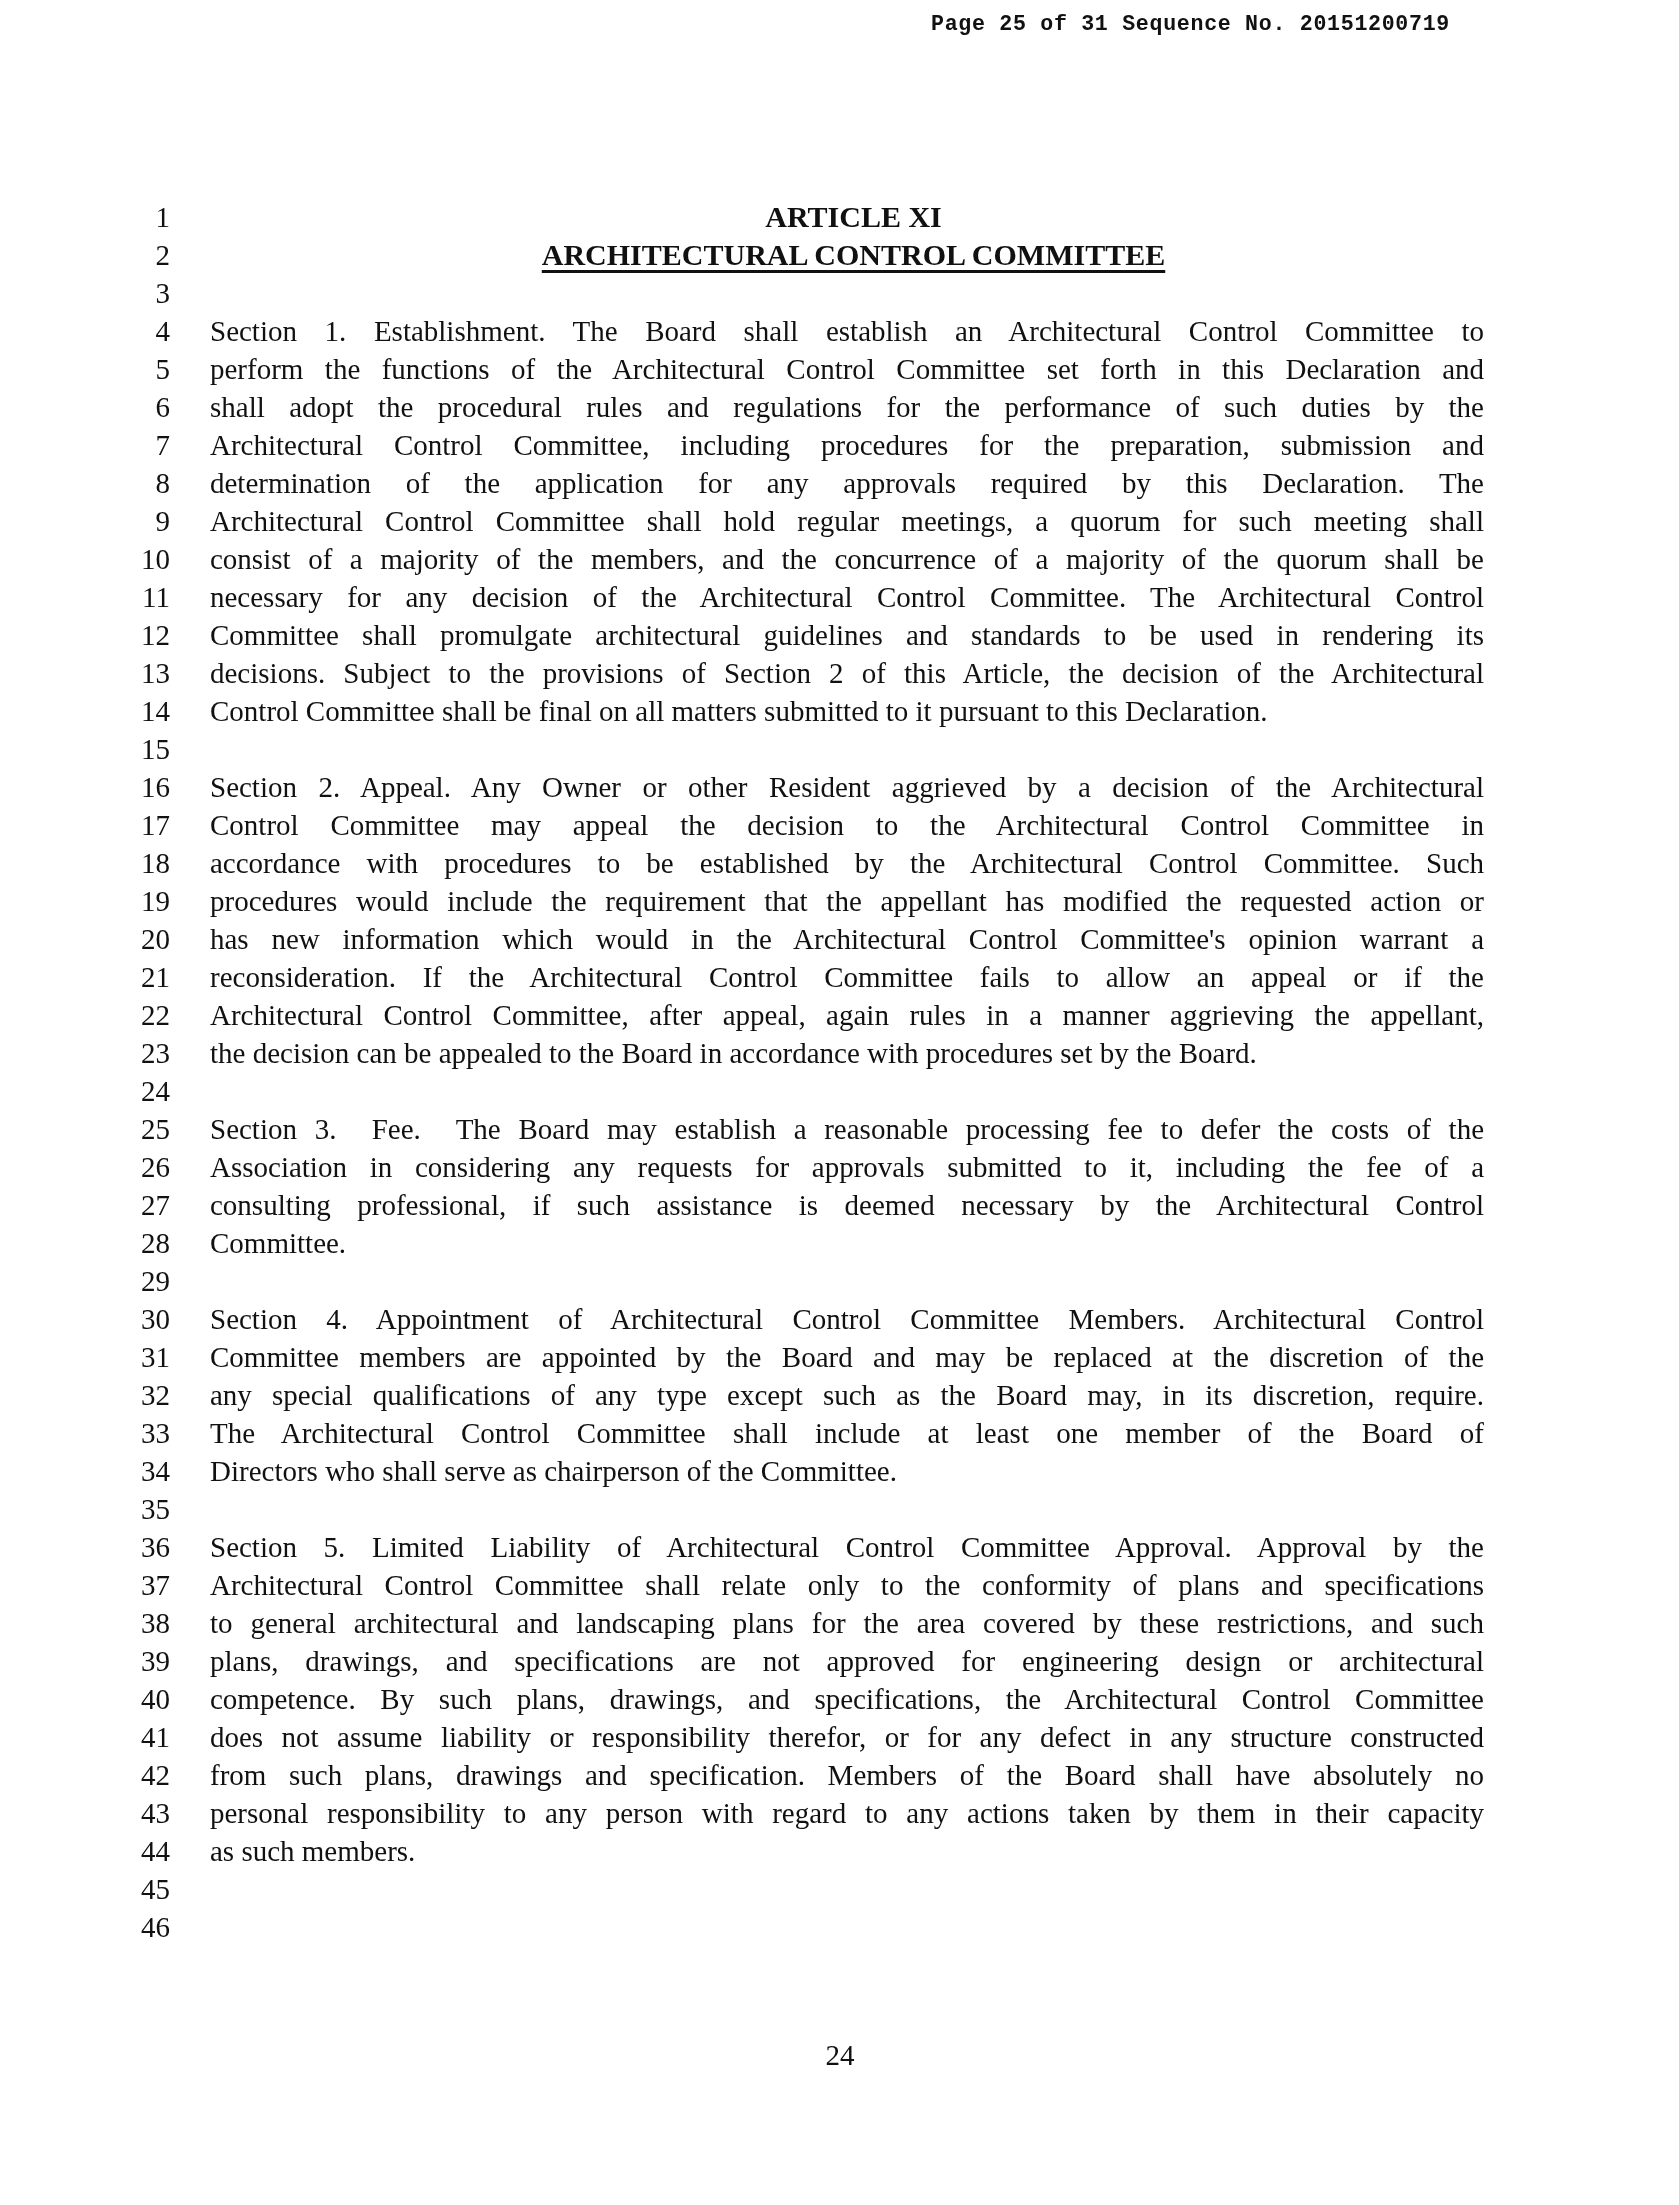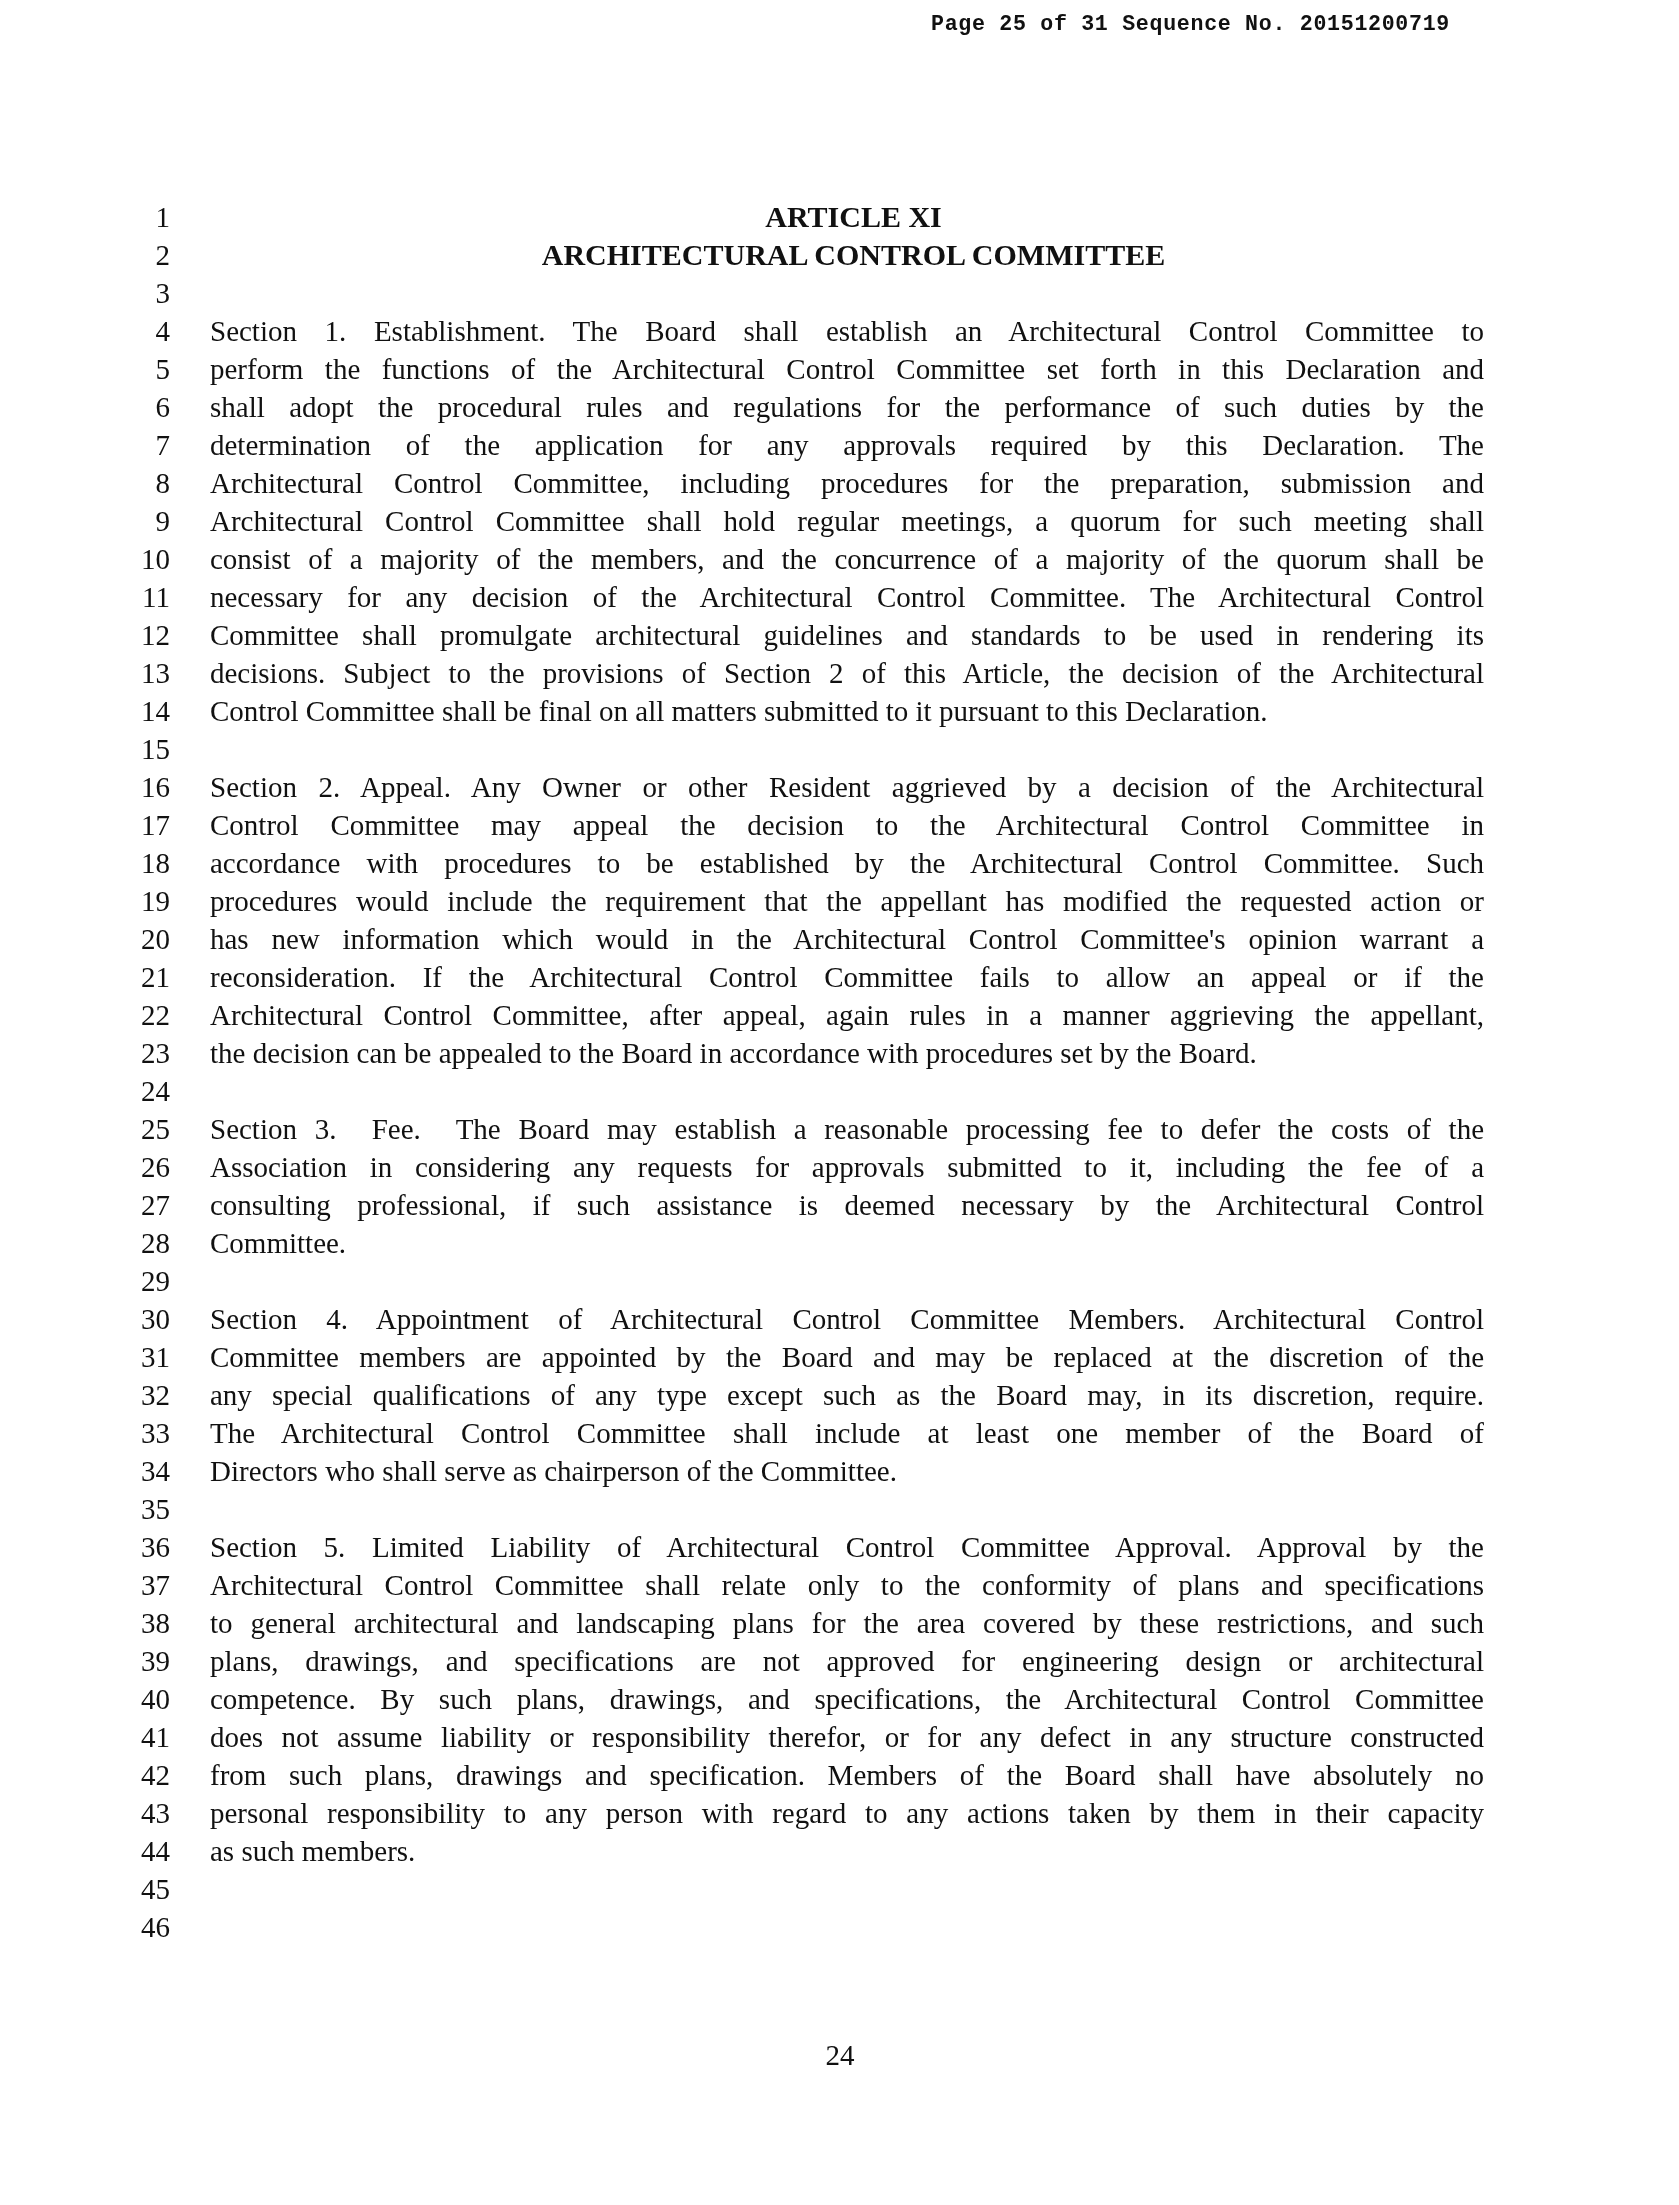--- a/index.html
+++ b/index.html
@@ -16,21 +16,21 @@
     font-size: 29px; line-height: 38px; text-align: right;
   }
   .line-numbers div { height: 38px; }
   .body-col {
     position: absolute; left: 210px; top: 198px; width: 1274px;
     font-family: "Liberation Serif", "DejaVu Serif", serif;
     font-size: 29px; line-height: 38px;
   }
   .row { height: 38px; white-space: nowrap; }
   .title { text-align: center; font-weight: bold; font-size: 30px; padding-left: 13px; }
-  .title-u { text-decoration-thickness: 2.6px; text-underline-offset: 5.2px; margin-top: 40px; }
+  .title-u { text-decoration: underline; text-decoration-thickness: 2.6px; text-underline-offset: 5.2px; margin-top: 40px; }
   .just { text-align: justify; text-align-last: justify; white-space: normal; overflow: hidden; }
   .left { text-align: left; }
   .u { text-decoration-thickness: 1.3px; text-underline-offset: 3.9px; }
   .folio {
     position: absolute; top: 2039px; left: 0; width: 1680px; text-align: center;
     font-family: "Liberation Serif", "DejaVu Serif", serif; font-size: 29px;
   }
 </style>
 </head>
 <body>
@@ -91,22 +91,22 @@
   <div class="body-col">
 
     <div class="row title">ARTICLE XI</div>
     <div class="row title"><span class="title-u">ARCHITECTURAL CONTROL COMMITTEE</span></div>
     <div class="row"></div>
 
     <div>
       <div class="row just"><span class="u">Section 1.</span> <span class="u">Establishment.</span> <span>The Board shall establish an Architectural Control Committee to</span></div>
       <div class="row just">perform the functions of the Architectural Control Committee set forth in this Declaration and</div>
       <div class="row just">shall adopt the procedural rules and regulations for the performance of such duties by the</div>
+      <div class="row just">Architectural Control Committee, including procedures for the preparation, submission and</div>
       <div class="row just">determination of the application for any approvals required by this Declaration. The</div>
-      <div class="row just">Architectural Control Committee, including procedures for the preparation, submission and</div>
       <div class="row just">Architectural Control Committee shall hold regular meetings, a quorum for such meeting shall</div>
       <div class="row just">consist of a majority of the members, and the concurrence of a majority of the quorum shall be</div>
       <div class="row just">necessary for any decision of the Architectural Control Committee. The Architectural Control</div>
       <div class="row just">Committee shall promulgate architectural guidelines and standards to be used in rendering its</div>
       <div class="row just">decisions. Subject to the provisions of Section 2 of this Article, the decision of the Architectural</div>
       <div class="row left">Control Committee shall be final on all matters submitted to it pursuant to this Declaration.</div>
     </div>
     <div class="row"></div>
 
     <div>

